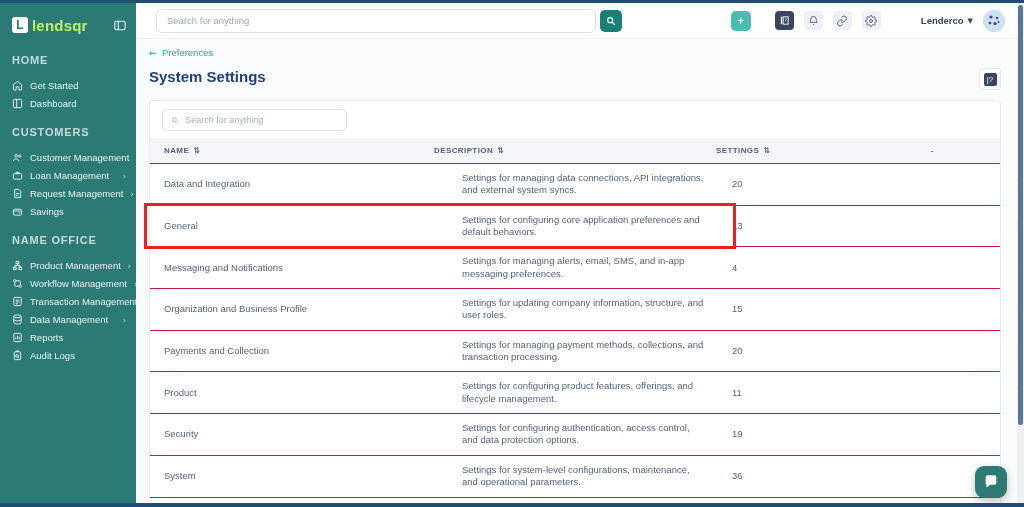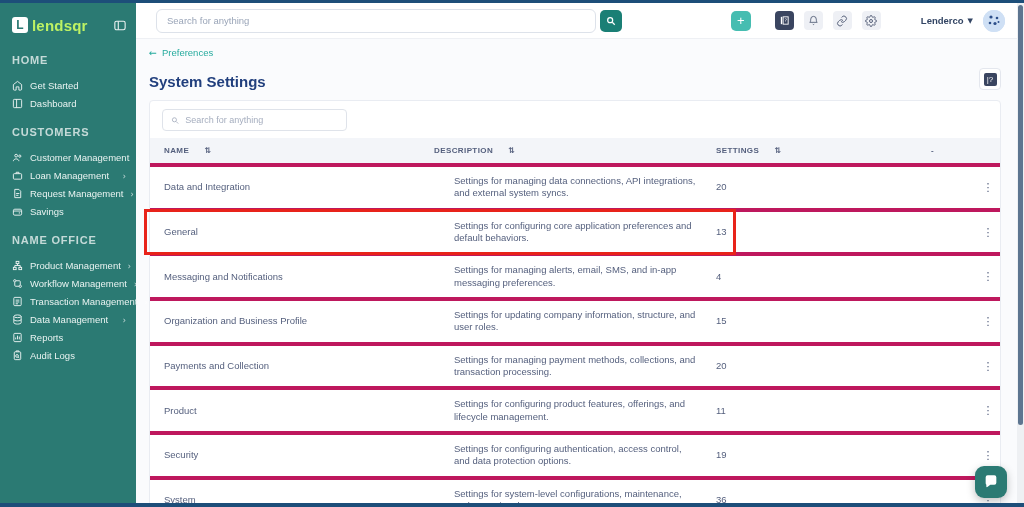--- a/index.html
+++ b/index.html
@@ -34,37 +34,37 @@
   .icon-btn { width:19px; height:19px; border:none; border-radius:4px; background:#eef0f5; color:#57617a; display:flex; align-items:center; justify-content:center; cursor:pointer; font-size:11px; }
   .icon-btn.dark { background:#3a4560; color:#ffffff; }
   .org-switcher { display:flex; align-items:center; gap:4px; margin-left:16px; cursor:pointer; }
   .org-name { font-size:9.5px; color:#324463; font-weight:bold;padding-left:14px; }
   .caret { font-size:7px; color:#324463; }
   .avatar { width:22px; height:22px; border-radius:50%; background:#cfe0f5; display:flex; align-items:center; justify-content:center; cursor:pointer; }
 
   
   .main { position:absolute; left:136px; top:39px; width:881px; height:464px; background:#fafbfd; padding:8px 16px 0 13px; }
   .breadcrumb { display:flex; align-items:center; gap:5px; font-size:9.5px; color:#26ab9e; cursor:pointer; margin-bottom:10px; }
-  .page-head { display:flex; align-items:flex-end; margin-bottom:10px; }
+  .page-head { display:flex; align-items:flex-start; margin-bottom:10px; }
   .page-title { font-size:15px; font-weight:bold; color:#213f7d; }
   .help-btn { margin-left:auto; width:22px; height:22px; background:#fff; border:1px solid #e4e7ee; border-radius:4px; display:flex; align-items:center; justify-content:center; cursor:pointer; }
   .mini-doc { width:13px; height:13px; background:#3a4560; border-radius:2px; color:#fff; font-size:8px; display:flex; align-items:center; justify-content:center; }
 
   .card { background:#ffffff; border:1px solid #e9ecf2; border-radius:4px; width:852px; }
   .card-search { padding:8px 12px 7px 12px; }
   .card-search-box { display:flex; align-items:center; width:185px; height:22px; border:1px solid #dfe3ea; border-radius:4px; padding:0 8px; gap:6px; }
   .card-search-box input { border:none; outline:none; font-size:9px; color:#4a5572; width:100%; font-family:"Liberation Sans",sans-serif; }
   .card-search-box input::placeholder { color:#a6aebf; }
 
   .tgrid { display:grid; grid-template-columns:284px 282px 215px 45px 1fr; align-items:center; }
   .thead { background:#f3f5f9; height:25px; font-size:8px; font-weight:bold; color:#545f7d; letter-spacing:.4px; }
-  .th { display:flex; align-items:center; gap:15px; }
+  .th { display:flex; align-items:center; gap:4px; }
   .th.first { padding-left:14px; }
   .sort-ic { font-size:8px; color:#545f7d; cursor:pointer; }
-  .trow { border-top:4px solid #be185d; position:relative; font-size:9.5px; color:#545f7d; }
+  .trow { border-top:1px solid #be185d; position:relative; font-size:9.5px; color:#545f7d;gap:8px; }
   .td { padding:8px 0; line-height:1.3; }
   .td.name { padding-left:14px; padding-right:10px; }
   .td.desc { padding-right:16px;margin-left:20px; }
   .kebab { width:100%; display:flex; justify-content:center; }
   .kebab button { border:none; background:none; color:#545f7d; font-size:11px; cursor:pointer; padding:2px 4px; }
   .hl-box { position:absolute; left:-6px; top:-3px; width:592px; height:calc(100% + 6px); border:3px solid #e8231a; pointer-events:none; z-index:20; }
 
   
   .chat-fab { position:absolute; right:17px; bottom:9px; width:32px; height:32px; background:#2b7a73; border:none; border-radius:9px; display:flex; align-items:center; justify-content:center; cursor:pointer; box-shadow:0 3px 8px rgba(0,0,0,.25); z-index:40; }
 

